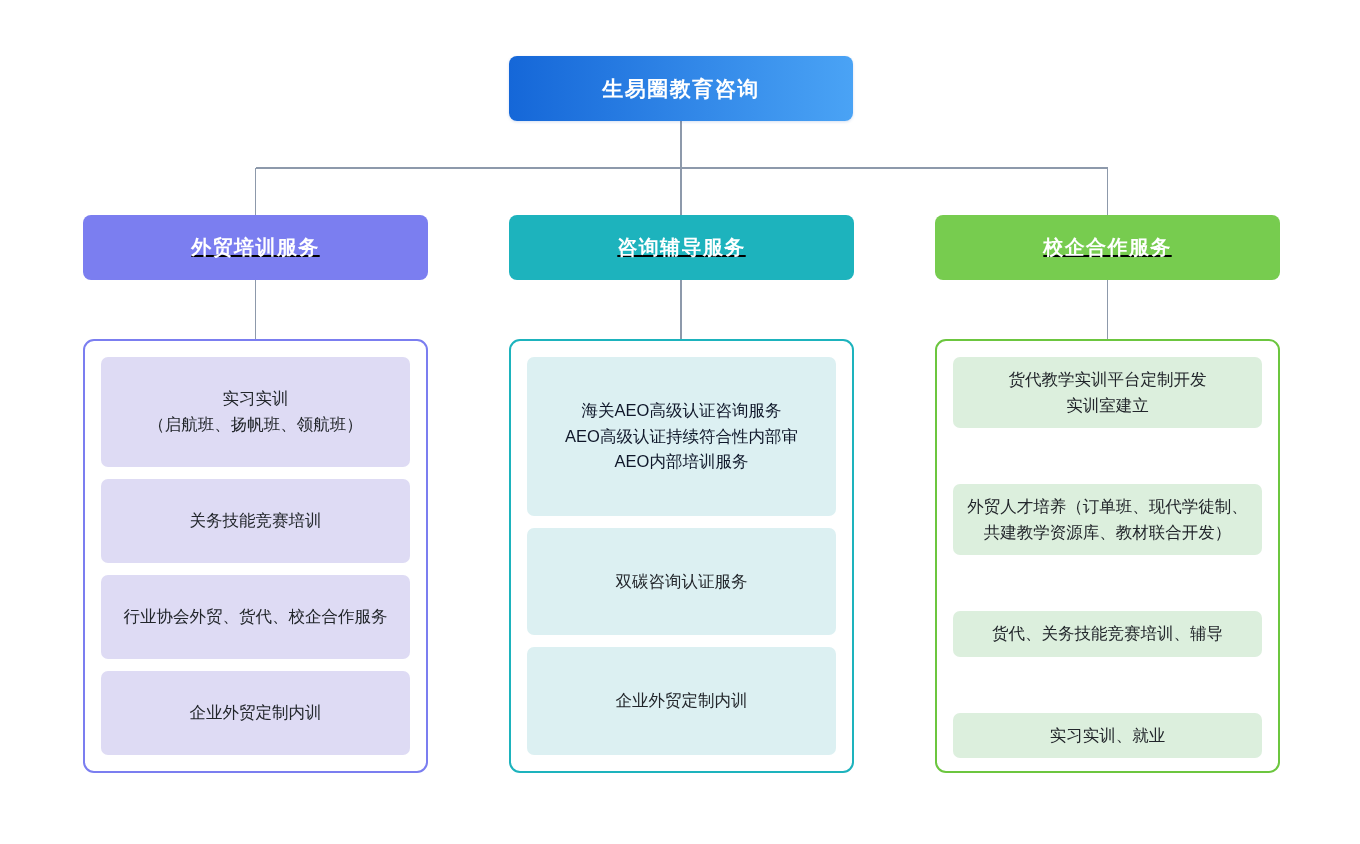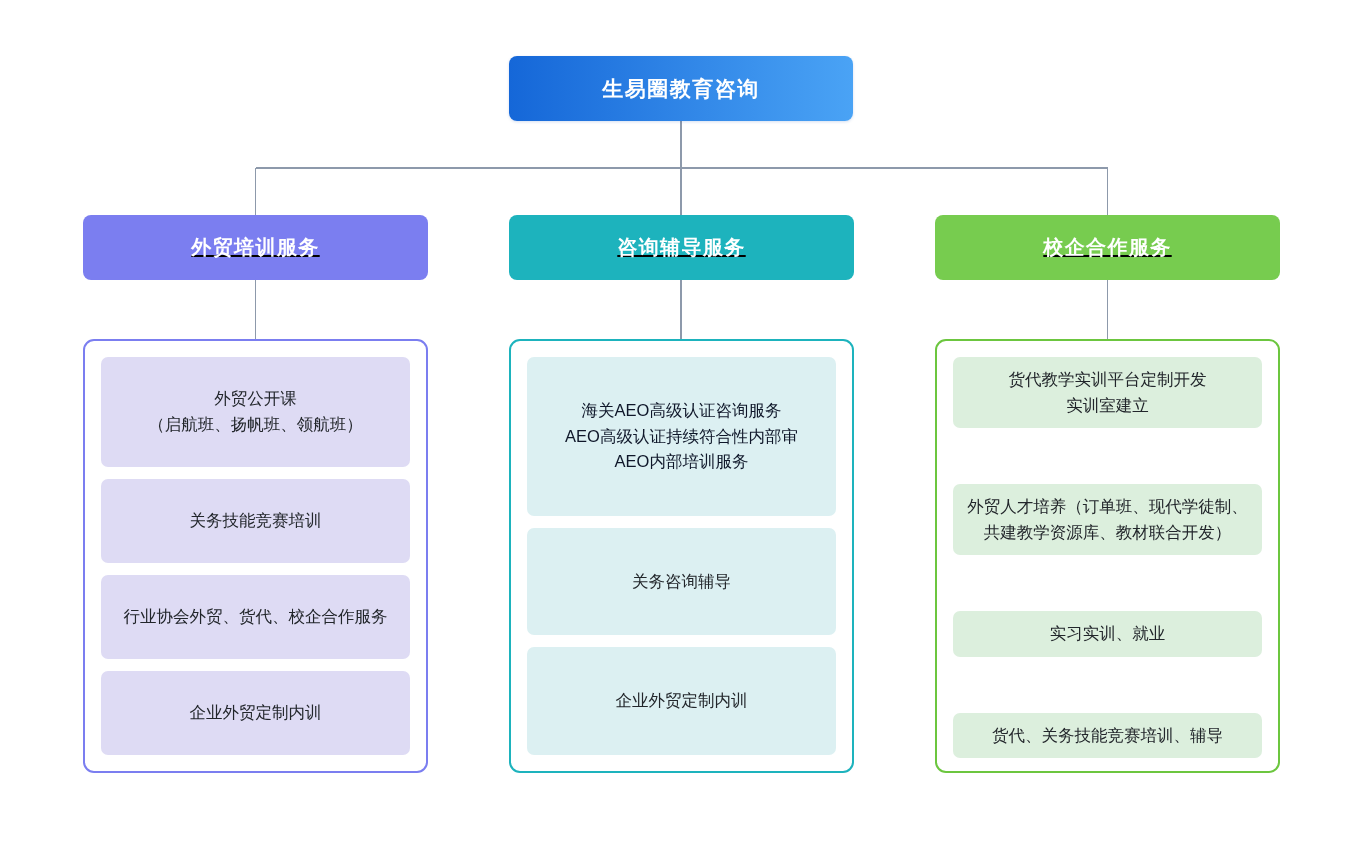--- a/index.html
+++ b/index.html
@@ -152,36 +152,36 @@
       <span class="cat-title">校企合作服务</span>
     </div>
   </div>
   <div class="column col-1">
     <div class="cat-header" style="background: rgb(29, 179, 189);">
       <span class="cat-title">咨询辅导服务</span>
     </div>
   </div>
 
   <div class="items-box box-0" style="border-color: rgb(123, 126, 240);">
-    <div class="item-card" style="background: rgb(222, 219, 244); color: rgb(34, 38, 43);">外贸公开课
+    <div class="item-card" style="background: rgb(222, 219, 244); color: rgb(34, 38, 43);">实习实训
 （启航班、扬帆班、领航班）</div>
     <div class="item-card" style="background: rgb(222, 219, 244); color: rgb(34, 38, 43);">关务技能竞赛培训</div>
     <div class="item-card" style="background: rgb(222, 219, 244); color: rgb(34, 38, 43);">行业协会外贸、货代、校企合作服务</div>
     <div class="item-card" style="background: rgb(222, 219, 244); color: rgb(34, 38, 43);">企业外贸定制内训</div>
   </div>
 
   <div class="items-box box-1" style="border-color: rgb(29, 179, 189);">
     <div class="item-card" style="background: rgb(220, 240, 242); color: #0f172a;">海关AEO高级认证咨询服务
 AEO高级认证持续符合性内部审
 AEO内部培训服务</div>
-    <div class="item-card" style="background: rgb(220, 240, 242); color: rgb(34, 38, 43);">关务咨询辅导</div>
+    <div class="item-card" style="background: rgb(220, 240, 242); color: rgb(34, 38, 43);">双碳咨询认证服务</div>
     <div class="item-card" style="background: rgb(220, 240, 242); color: rgb(34, 38, 43);">企业外贸定制内训</div>
   </div>
 
   <div class="items-box box-2" style="border-color: rgb(108, 198, 63);">
     <div class="item-card" style="background: rgb(220, 239, 221); color: rgb(34, 38, 43);">货代教学实训平台定制开发
 实训室建立</div>
     <div class="item-card" style="background: rgb(220, 239, 221); color: rgb(34, 38, 43);">外贸人才培养（订单班、现代学徒制、共建教学资源库、教材联合开发）</div>
+    <div class="item-card" style="background: rgb(220, 239, 221); color: rgb(34, 38, 43);">货代、关务技能竞赛培训、辅导</div>
     <div class="item-card" style="background: rgb(220, 239, 221); color: rgb(34, 38, 43);">实习实训、就业</div>
-    <div class="item-card" style="background: rgb(220, 239, 221); color: rgb(34, 38, 43);">货代、关务技能竞赛培训、辅导</div>
   </div>
 
 </div>
 
 </body></html>

